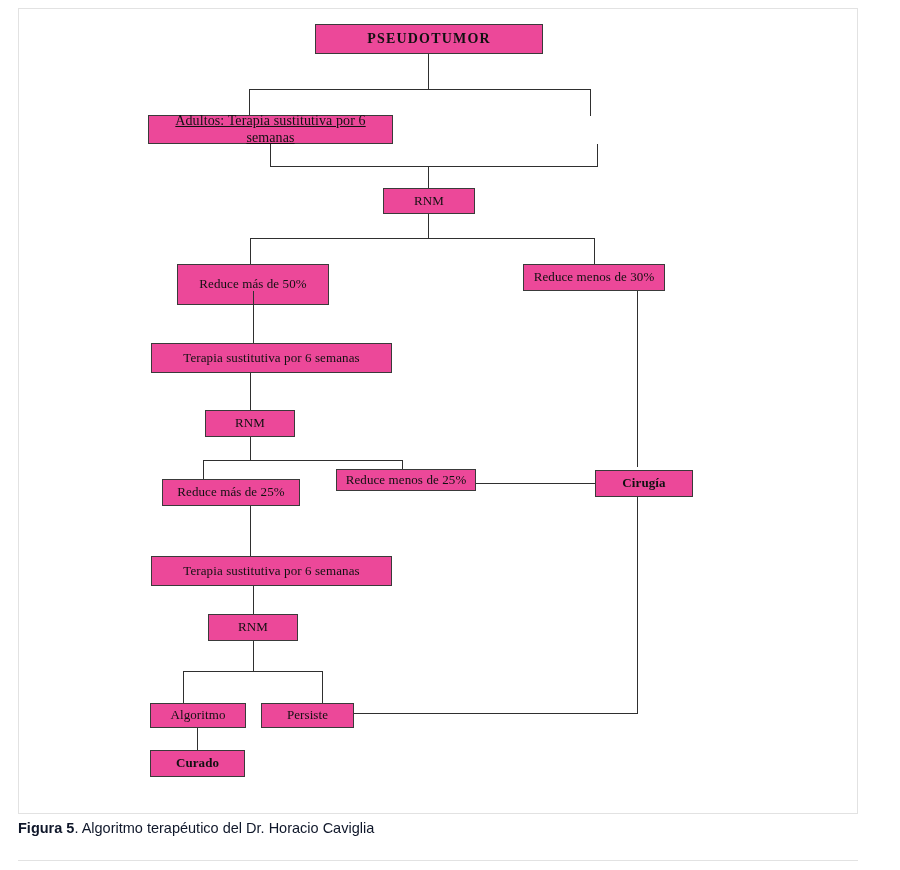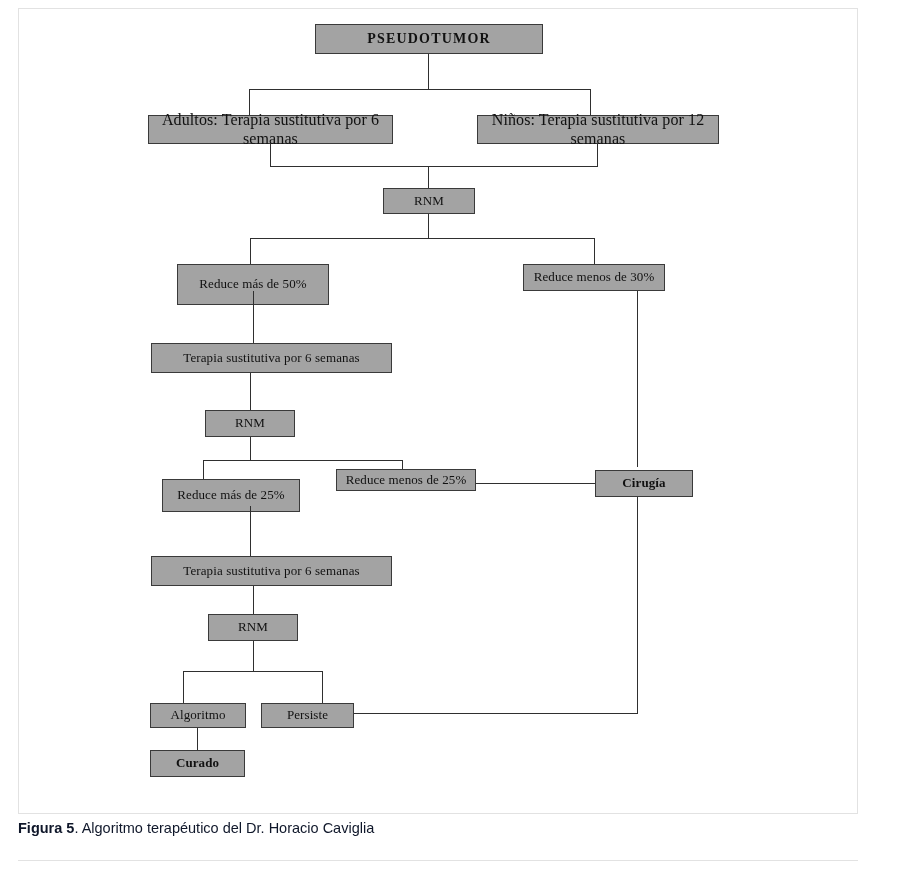--- a/index.html
+++ b/index.html
@@ -40,42 +40,43 @@
     top: 0;
     width: 900px;
     height: 814px;
   }
 
   
   .node {
     position: absolute;
     box-sizing: border-box;
     border: 1.4px solid #3a3a3a;
-    background: #a3a3a3;
+    background: #ec4899;
     display: flex;
     align-items: center;
     justify-content: center;
     text-align: center;
     font-family: "Liberation Serif", serif;
     font-size: 13px;
     line-height: 1.15;
     color: #111111;
     padding: 0 6px;
     letter-spacing: 0.1px;
   }
   .node.bold {
     font-weight: bold;
   }
   .node.title {
     font-weight: bold;
     font-size: 14px;
     letter-spacing: 1.2px;
   }
   .node.small {
-    font-size: 16px;
+    font-size: 14px;
+    text-decoration: underline;
   }
 
   
   .line {
     position: absolute;
     background: #2f2f2f;
   }
   .line.v { width: 1.4px; }
   .line.h { height: 1.4px; }
 
@@ -115,21 +116,20 @@
     <div class="node title" style="left:315px; top:24px; width:228px; height:30px;">PSEUDOTUMOR</div>
 
     <div class="line v" style="left:428px; top:54px; height:36px;"></div>
 
     <div class="line h" style="left:249px; top:89px; width:342px;"></div>
 
     <div class="line v" style="left:249px; top:89px; height:27px;"></div>
     <div class="line v" style="left:590px; top:89px; height:27px;"></div>
 
     <div class="node small" style="left:148px; top:115px; width:245px; height:29px;">Adultos: Terapia sustitutiva por 6 semanas</div>
-    <div class="node small" style="left:477px; top:115px; width:242px; height:29px;">Niños: Terapia sustitutiva por 12 semanas</div>
 
     <div class="line v" style="left:270px; top:144px; height:23px;"></div>
     <div class="line v" style="left:597px; top:144px; height:23px;"></div>
     <div class="line h" style="left:270px; top:166px; width:328px;"></div>
     <div class="line v" style="left:428px; top:166px; height:22px;"></div>
 
     <div class="node" style="left:383px; top:188px; width:92px; height:26px;">RNM</div>
 
     <div class="line v" style="left:428px; top:214px; height:25px;"></div>
     <div class="line h" style="left:250px; top:238px; width:345px;"></div>
@@ -147,21 +147,21 @@
 
     <div class="line v" style="left:250px; top:373px; height:38px;"></div>
 
     <div class="node" style="left:205px; top:410px; width:90px; height:27px;">RNM</div>
 
     <div class="line v" style="left:250px; top:437px; height:24px;"></div>
     <div class="line h" style="left:203px; top:460px; width:200px;"></div>
     <div class="line v" style="left:203px; top:460px; height:20px;"></div>
     <div class="line v" style="left:402px; top:460px; height:9px;"></div>
 
-    <div class="node" style="left:162px; top:479px; width:138px; height:33px;">Reduce más de 25%</div>
+    <div class="node" style="left:162px; top:479px; width:138px; height:27px;">Reduce más de 25%</div>
     <div class="node" style="left:336px; top:469px; width:140px; height:22px;">Reduce menos de 25%</div>
 
     <div class="line h" style="left:476px; top:483px; width:120px;"></div>
 
     <div class="node bold" style="left:595px; top:470px; width:98px; height:27px;">Cirugía</div>
 
     <div class="line v" style="left:637px; top:497px; height:217px;"></div>
     <div class="line h" style="left:354px; top:713px; width:284px;"></div>
 
     <div class="line v" style="left:250px; top:506px; height:50px;"></div>

